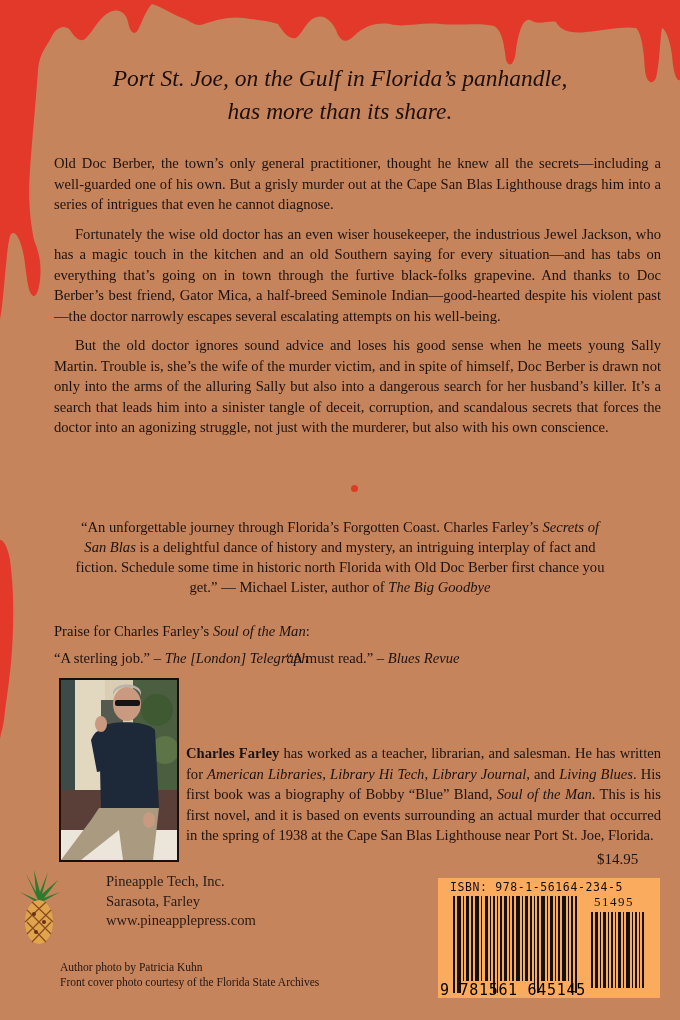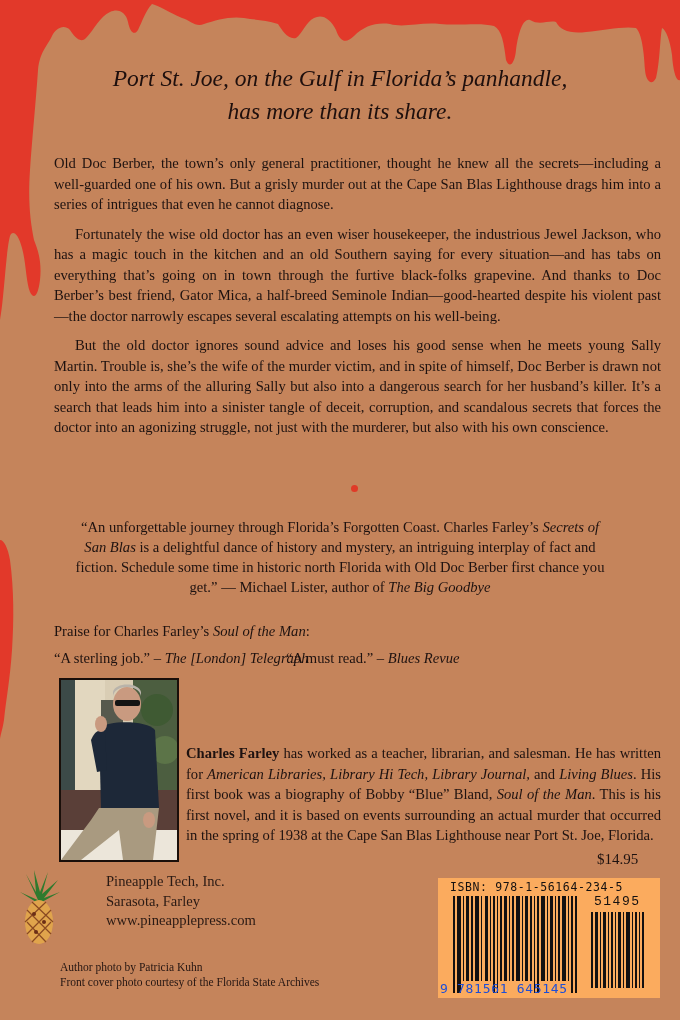--- a/index.html
+++ b/index.html
@@ -51,26 +51,26 @@
     .price { position: absolute; left: 597px; top: 851px; font-size: 15px; color: #1e1210; }
     .barcode {
       position: absolute; left: 438px; top: 878px; width: 222px; height: 120px;
       background: #fbab5e;
     }
     .isbn-top {
       position: absolute; left: 12px; top: 2px; font-family: "DejaVu Sans Mono", monospace;
       font-size: 11.5px; letter-spacing: 0.6px; color: #141010; white-space: nowrap;
     }
     .addon-num {
-      position: absolute; left: 156px; top: 16px; font-family: Liberation Mono, monospace;
+      position: absolute; left: 156px; top: 16px; font-family: Liberation Serif, serif;
       font-size: 13px; letter-spacing: 1.5px; color: #141010;
     }
     .ean-num {
       position: absolute; left: 2px; top: 103px; font-family: "DejaVu Sans Mono", monospace;
-      font-size: 13px; letter-spacing: 0.7px; color: #1d4ed8; white-space: nowrap;
+      font-size: 15px; letter-spacing: 0.7px; color: #000000; white-space: nowrap;
     }
     .bars { position: absolute; left: 0; top: 0; width: 222px; height: 120px; }
     i { font-style: italic; }
     b { font-weight: bold; margin-top: 36px; }
   </style>
 </head>
 <body>
 
 <svg class="drips" viewBox="0 0 680 1020" xmlns="http://www.w3.org/2000/svg">
   <path fill="#e2392a" d="

